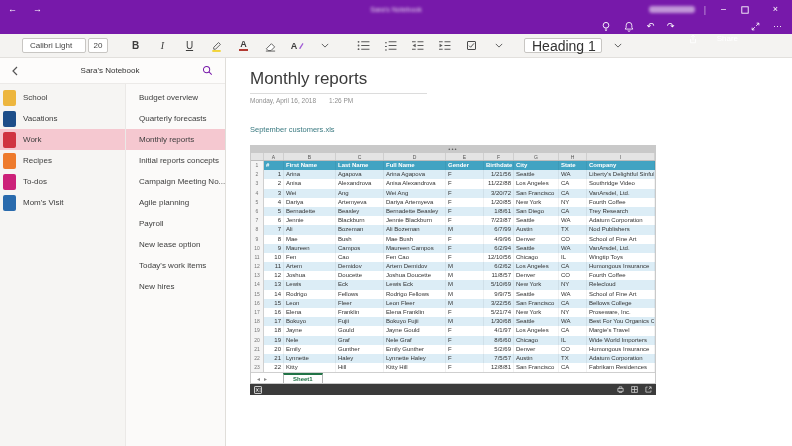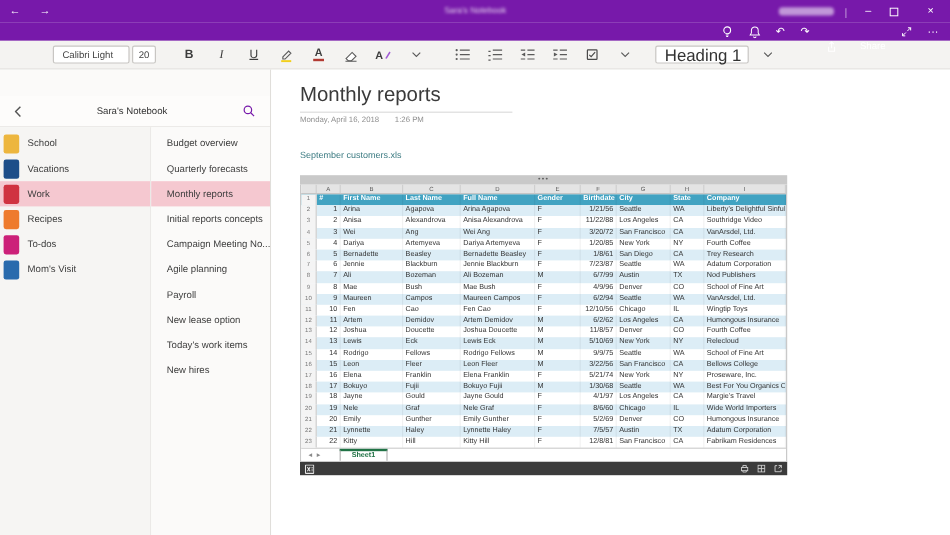--- a/index.html
+++ b/index.html
@@ -23,21 +23,21 @@
   
   .tabrow { height:15px; background:var(--accent-purple,#7719aa); display:flex; align-items:stretch; padding-left:24px; }
   .rtab { padding:0 13px; font-size:8px; color:rgba(255,255,255,.92); display:flex; align-items:center; }
   .rtab.active { background:#f4f3f1; color:var(--accent-purple,#7719aa); font-weight:700; }
   .ribbon-actions { margin-left:auto; display:flex; align-items:center; gap:13px; padding-right:10px; color:#fff; }
   .ribbon-actions .ric { display:flex; align-items:center; gap:19px; font-size:8px;margin-top:24px; }
   .glyph-w { font-size:9px; color:#fff; line-height:1; }
 
   
   .toolbar { height:24px; background:#f4f3f1; border-bottom:1px solid #e2e0dd;
-    display:flex; align-items:center; padding-left:44px; color:#3c3c3c; }
+    display:flex; align-items:center; padding-left:22px; color:#3c3c3c; }
   .combo { background:#fff; border:1px solid #c8c6c3; border-radius:2px; height:15px;
     display:flex; align-items:center; font-size:8px; color:#444; padding:0 7px; white-space:nowrap; }
   .font-name { width:64px; }
   .font-size { width:20px; justify-content:center; margin-left:2px; padding:0 2px; }
   .tb-btn { width:23px; height:20px; display:flex; align-items:center; justify-content:center; margin-left:4px; }
   .g { margin-left:12px; display:flex; align-items:center; }
   .glyph-b { font-weight:700; font-size:10px; }
   .glyph-i { font-family:"Liberation Serif","DejaVu Serif",serif; font-style:italic; font-size:10px; }
   .glyph-u { font-size:10px; text-decoration:underline; }
   .fc-a { font-size:9px; font-weight:600; line-height:1; border-bottom:2px solid #b23a32; padding:0 1px; }
@@ -45,21 +45,21 @@
   .chev-solo { margin-left:12px; }
   .todo-box { width:9px; height:9px; border:1px solid #4a4a4a; border-radius:1px;
     display:flex; align-items:center; justify-content:center; }
 
   
   .main { position:absolute; top:58px; left:0; right:0; bottom:0; display:flex; }
 
   
   .sidebar { width:226px; flex:none; border-right:1px solid #e0deda; display:flex; flex-direction:column; background:#fbfaf9; }
   .sb-header { height:26px; flex:none; display:flex; align-items:center; padding:0 12px;
-    border-bottom:1px solid #eceae8; background:#fdfcfb;margin-top:22px; }
+    border-bottom:1px solid #eceae8; background:#fdfcfb; }
   .sb-title { flex:1; text-align:center; font-size:8px; color:#333; }
   .sb-cols { flex:1; display:flex; min-height:0; }
   .sections { width:126px; flex:none; border-right:1px solid #ebe9e7; background:#f6f5f3; padding-top:3px; }
   .pages { flex:1; background:#fbfaf9; padding-top:3px; }
   .sec-item { height:21px; display:flex; align-items:center; }
   .sec-item.selected { background:var(--selection-pink,#f5c8d0); }
   .sec-color { width:13px; height:16px; border-radius:2px; margin-left:3px; flex:none; }
   .sec-label { margin-left:7px; font-size:8px; color:#3d3d3d; white-space:nowrap; }
   .page-item { height:21px; line-height:21px; padding-left:13px; font-size:8px; color:#3d3d3d;
     white-space:nowrap; overflow:hidden; }

